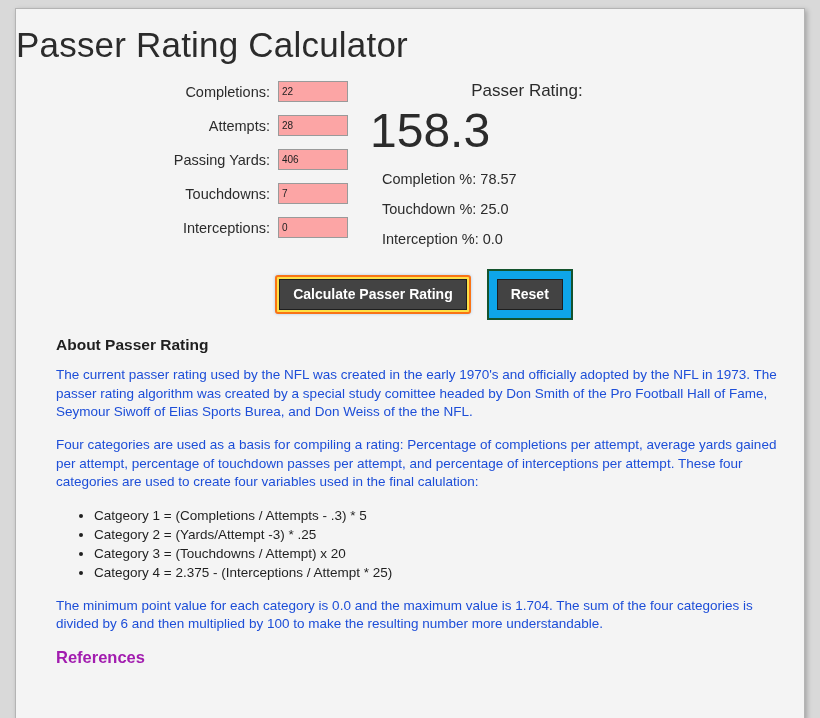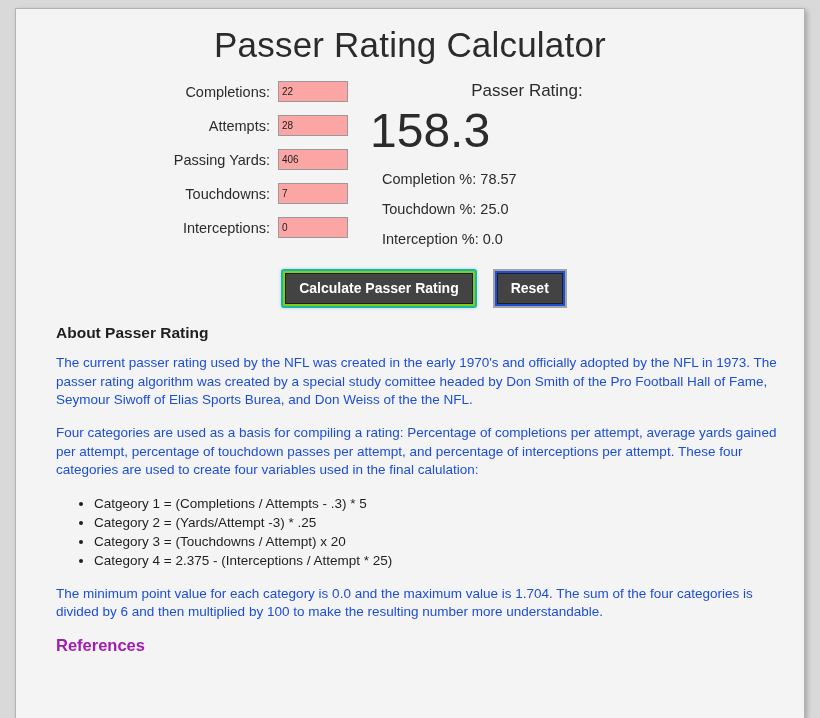--- a/index.html
+++ b/index.html
@@ -22,21 +22,20 @@
     width: 790px;
     min-height: 712px;
     background: #f4f4f4;
     border: 1px solid #b4b4b4;
     box-shadow: 2px 2px 5px rgba(0,0,0,0.25);
     box-sizing: border-box;
   }
 
   
   .page-title {
-    text-align: center;
     font-size: 35px;
     font-weight: normal;
     color: #2b2b2b;
     margin: 0;
     padding: 16px 0 10px 0;
     letter-spacing: 0.2px;
   }
 
   
   .calc-area {
@@ -124,30 +123,30 @@
     padding: 7px 13px;
     cursor: pointer;
     line-height: 1.1;
   }
   .btn-wrap {
     padding: 3px;
     background: transparent;
     display: inline-block;
   }
   .btn-calc-wrap {
-    border: 2px solid #14b8a6;
+    border: 2px solid #f97316;
     border-radius: 3px;
-    background: #84cc16;
+    background: #fde047;
     padding: 2px;
     box-shadow: 0 0 3px rgba(120,170,220,0.6);
   }
   .btn-reset-wrap {
-    border: 2px solid #a3a3a3;
-    background: #1d4ed8;
-    padding: 2px;
+    border: 2px solid #14532d;
+    background: #0ea5e9;
+    padding: 8px;
     margin-left: 16px;
   }
 
   
   .article {
     padding: 0 20px 0 40px;
   }
   .section-heading {
     font-size: 15.5px;
     font-weight: bold;

